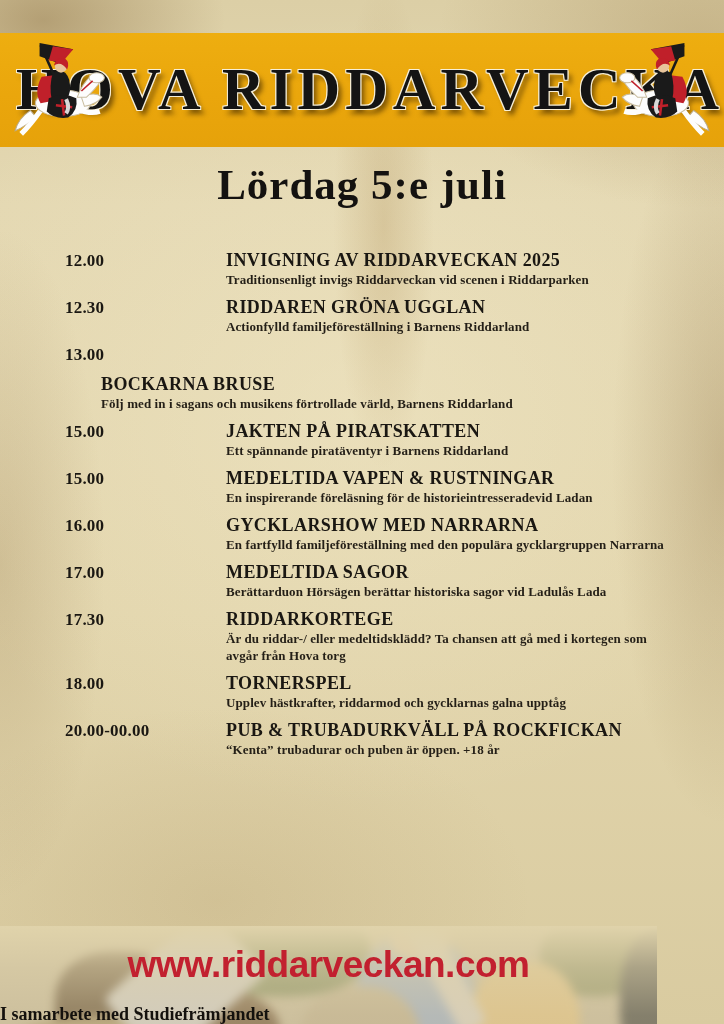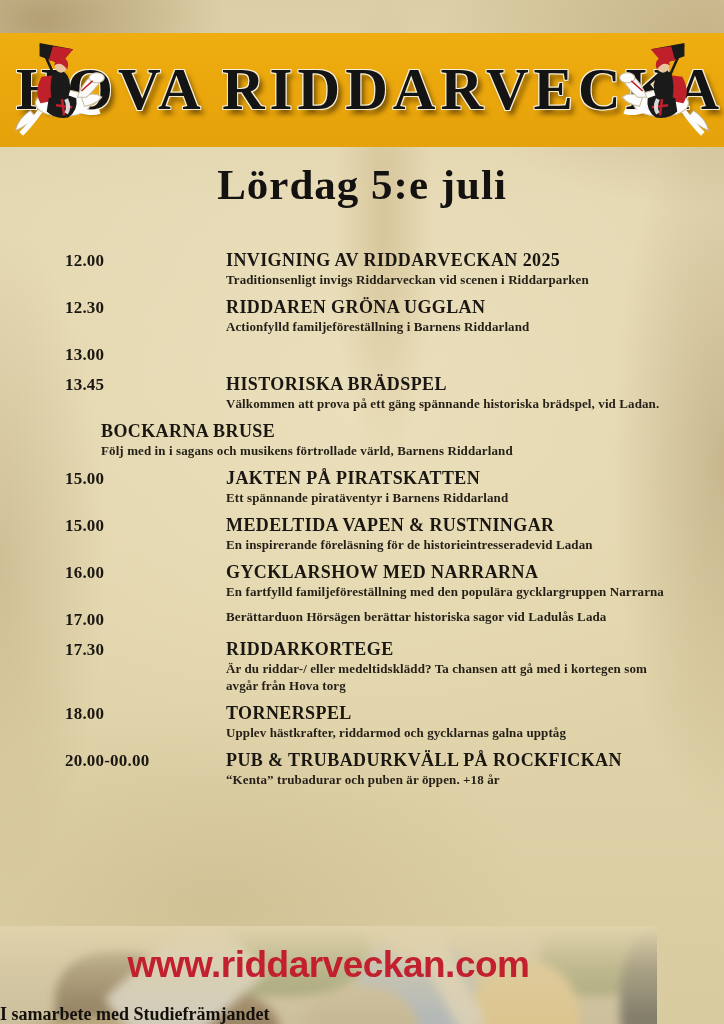--- a/index.html
+++ b/index.html
@@ -125,27 +125,20 @@
       <div class="time">12.30</div>
       <div class="event">
           <div class="event-title">RIDDAREN GRÖNA UGGLAN</div>
       <div class="event-desc">Actionfylld familjeföreställning i Barnens Riddarland</div>
         </div>
     </div>
     <div class="row">
       <div class="time">13.00</div>
     </div>
     <div class="row">
-      <div class="time">13.45</div>
-      <div class="event">
-          <div class="event-title">HISTORISKA BRÄDSPEL</div>
-      <div class="event-desc">Välkommen att prova på ett gäng spännande historiska brädspel, vid Ladan.</div>
-        </div>
-    </div>
-    <div class="row">
       <div class="event">
           <div class="event-title">BOCKARNA BRUSE</div>
       <div class="event-desc">Följ med in i sagans och musikens förtrollade värld, Barnens Riddarland</div>
         </div>
     </div>
     <div class="row">
       <div class="time">15.00</div>
       <div class="event">
           <div class="event-title">JAKTEN PÅ PIRATSKATTEN</div>
       <div class="event-desc">Ett spännande piratäventyr i Barnens Riddarland</div>
@@ -161,20 +154,21 @@
     <div class="row">
       <div class="time">16.00</div>
       <div class="event">
           <div class="event-title">GYCKLARSHOW MED NARRARNA</div>
       <div class="event-desc">En fartfylld familjeföreställning med den populära gycklargruppen Narrarna</div>
         </div>
     </div>
     <div class="row">
       <div class="time">17.00</div>
       <div class="event">
+          <div class="event-title">MEDELTIDA SAGOR</div>
       <div class="event-desc">Berättarduon Hörsägen berättar historiska sagor vid Ladulås Lada</div>
         </div>
     </div>
     <div class="row">
       <div class="time">17.30</div>
       <div class="event">
           <div class="event-title">RIDDARKORTEGE</div>
       <div class="event-desc">Är du riddar-/ eller medeltidsklädd? Ta chansen att gå med i kortegen som avgår från Hova torg</div>
         </div>
     </div>

